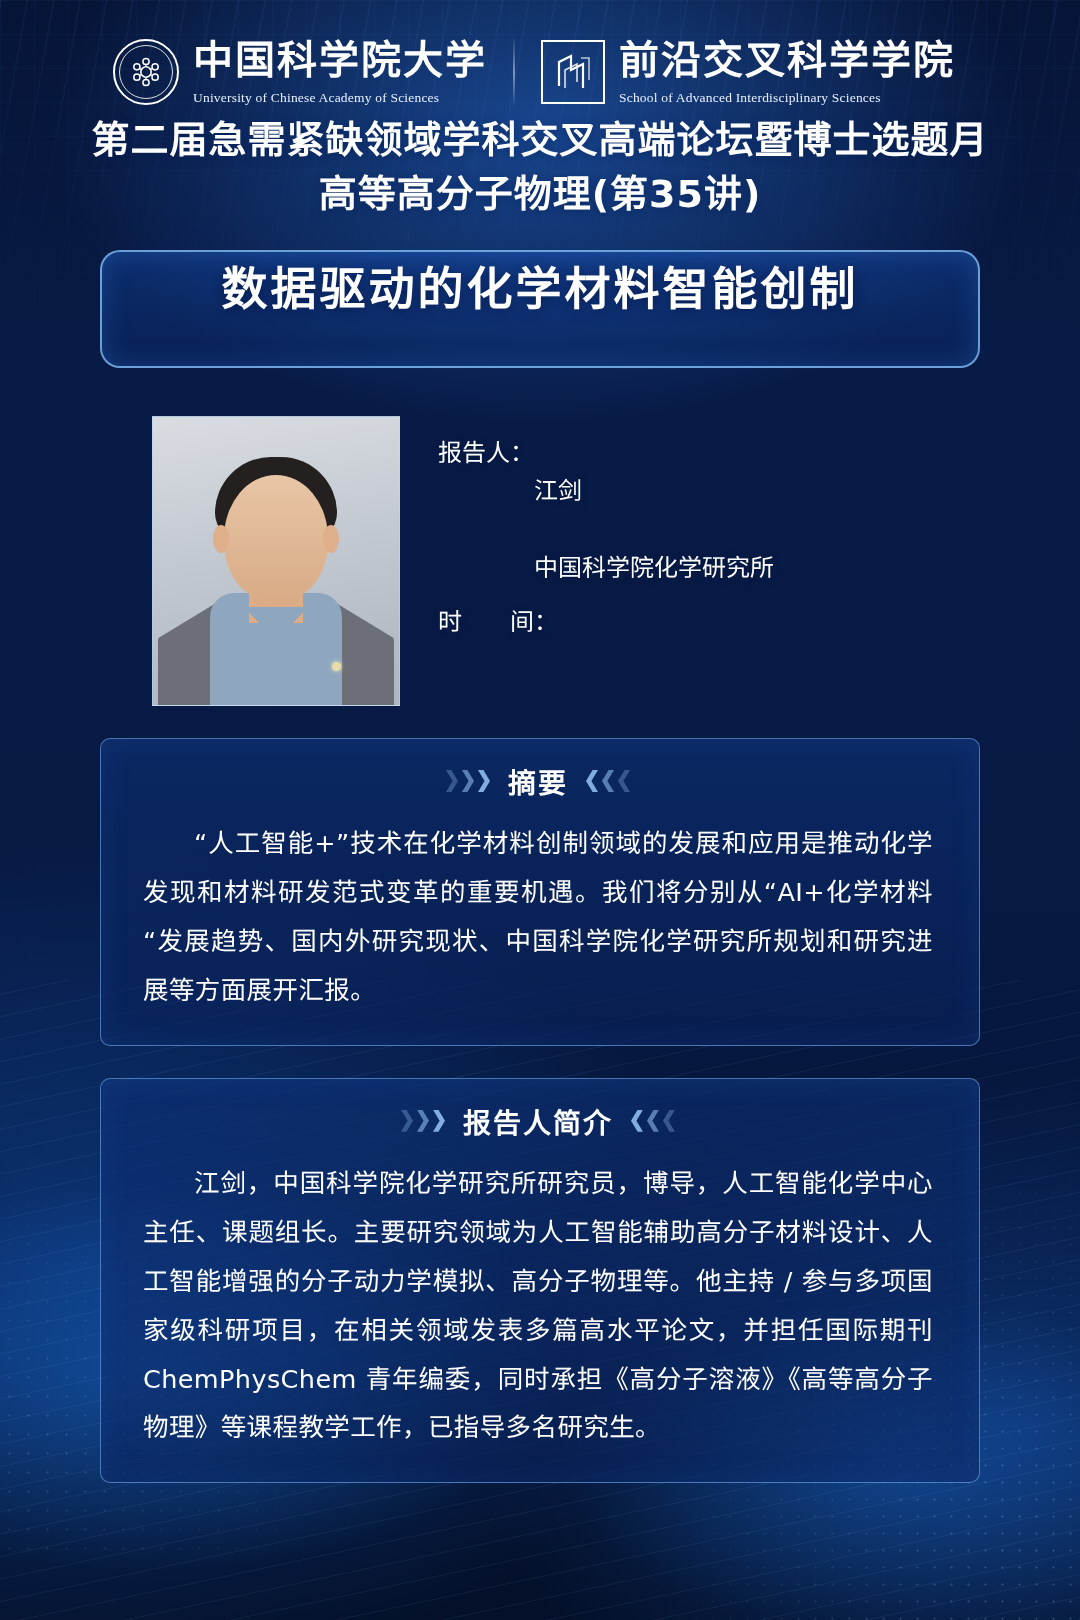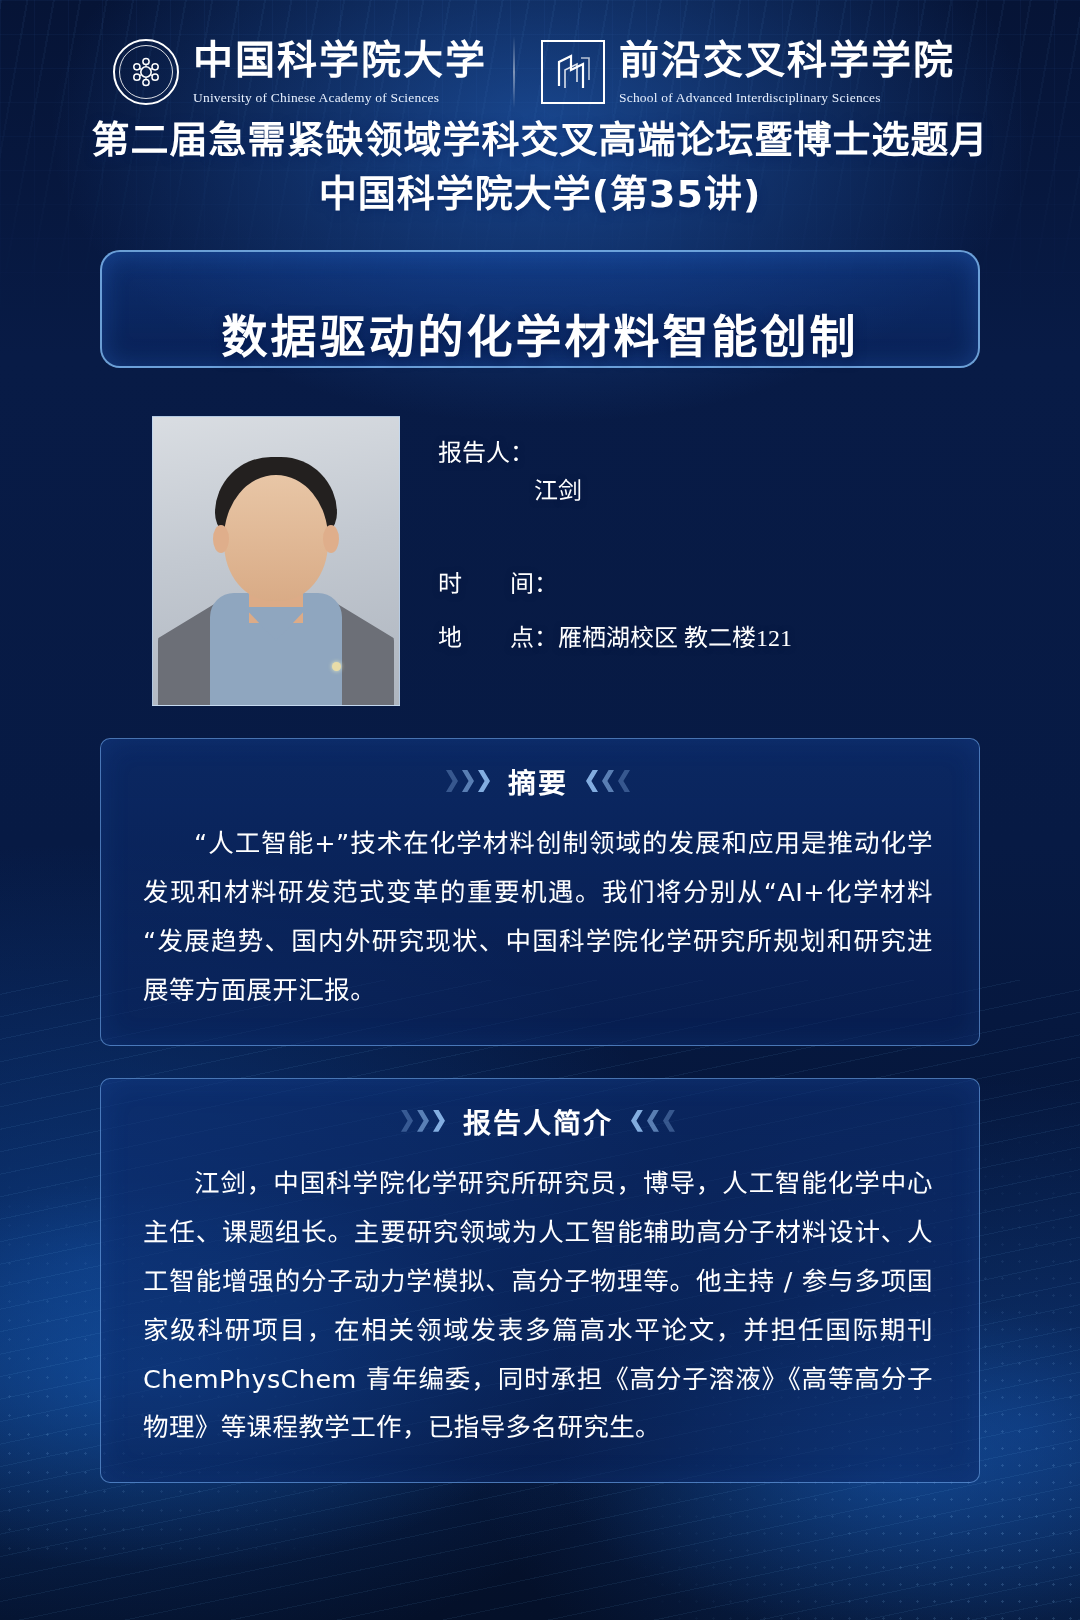--- a/index.html
+++ b/index.html
@@ -141,21 +141,21 @@
     text-shadow: 0 2px 10px rgba(0,30,90,.6);
   }
 
   .topic-box {
     margin: 28px auto 0 auto;
     width: 880px;
     height: 118px;
     border: 2px solid rgba(140,200,255,.75);
     border-radius: 20px;
     background: linear-gradient(180deg, rgba(20,70,160,.45), rgba(12,45,115,.35));
-    display: flex; align-items: flex-end; justify-content: center;
+    display: flex; align-items: flex-start; justify-content: center;
     box-shadow: 0 0 26px rgba(60,140,255,.25) inset;
   }
   .topic-title {
     color: #ffffff;
     font-family: "DejaVu Sans", sans-serif;
     font-weight: 700;
     font-size: 46px;
     letter-spacing: 3px;
     text-shadow: 0 3px 12px rgba(0,20,70,.7);
   }
@@ -327,21 +327,21 @@
         <div>
           <div class="logo-text-cn">前沿交叉科学学院</div>
           <div class="logo-text-en">School of Advanced Interdisciplinary Sciences</div>
         </div>
       </div>
 
     </div>
 
     <div class="forum-title">
       <div>第二届急需紧缺领域学科交叉高端论坛暨博士选题月</div>
-      <div>中国科学院大学(第35讲)</div>
+      <div>高等高分子物理(第35讲)</div>
     </div>
 
     <div class="topic-box">
       <div class="topic-title">数据驱动的化学材料智能创制</div>
     </div>
 
     <div class="speaker-row">
       <div class="portrait">
         <div class="jacket"></div>
         <div class="shirt"></div>
@@ -353,31 +353,28 @@
         <div class="ear-r"></div>
         <div class="pin"></div>
       </div>
 
       <div class="info-list">
 
         <div class="info-line">
           <span class="info-label">报告人：</span>
           <span class="info-value">
             <span>江剑</span><br>
+            <span class="info-sub">中国科学院化学研究所</span>
           </span>
         </div>
 
         <div class="info-line">
           <span class="info-label">时　　间：</span>
         </div>
 
-        <div class="info-line">
-          <span class="info-label">地　　点：</span>
-          <span class="info-value">雁栖湖校区 教二楼121</span>
-        </div>
 
       </div>
     </div>
 
     <div class="panel">
       <div class="panel-head">
         <span class="chev">
             <span></span>
             <span></span>
             <span></span>

